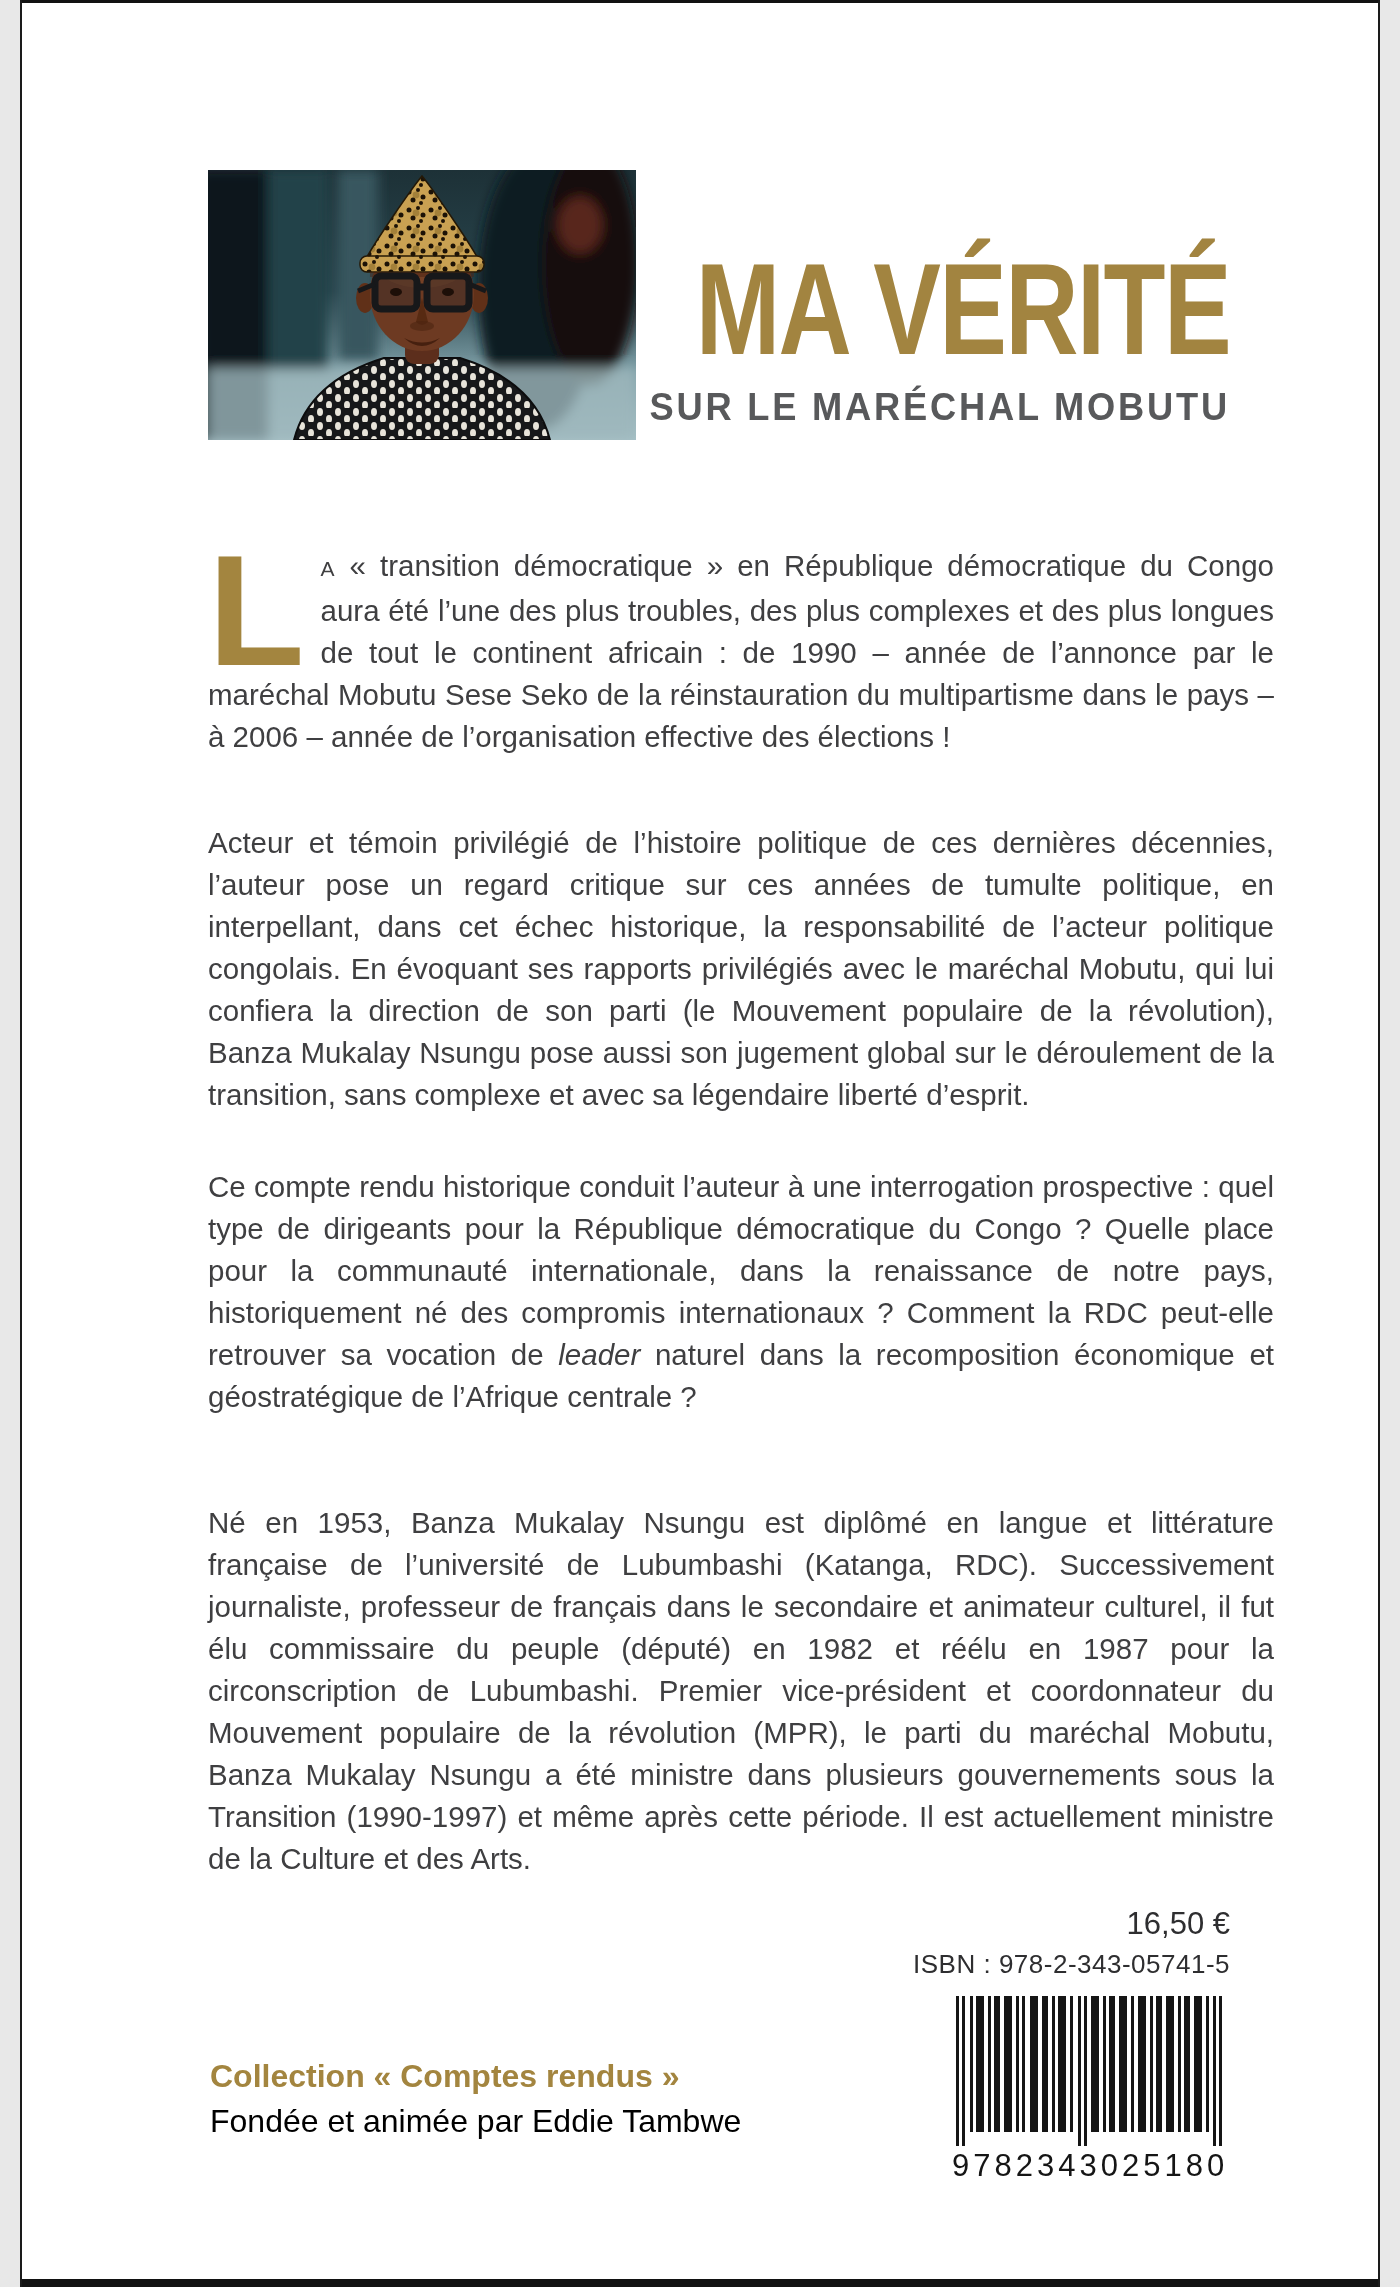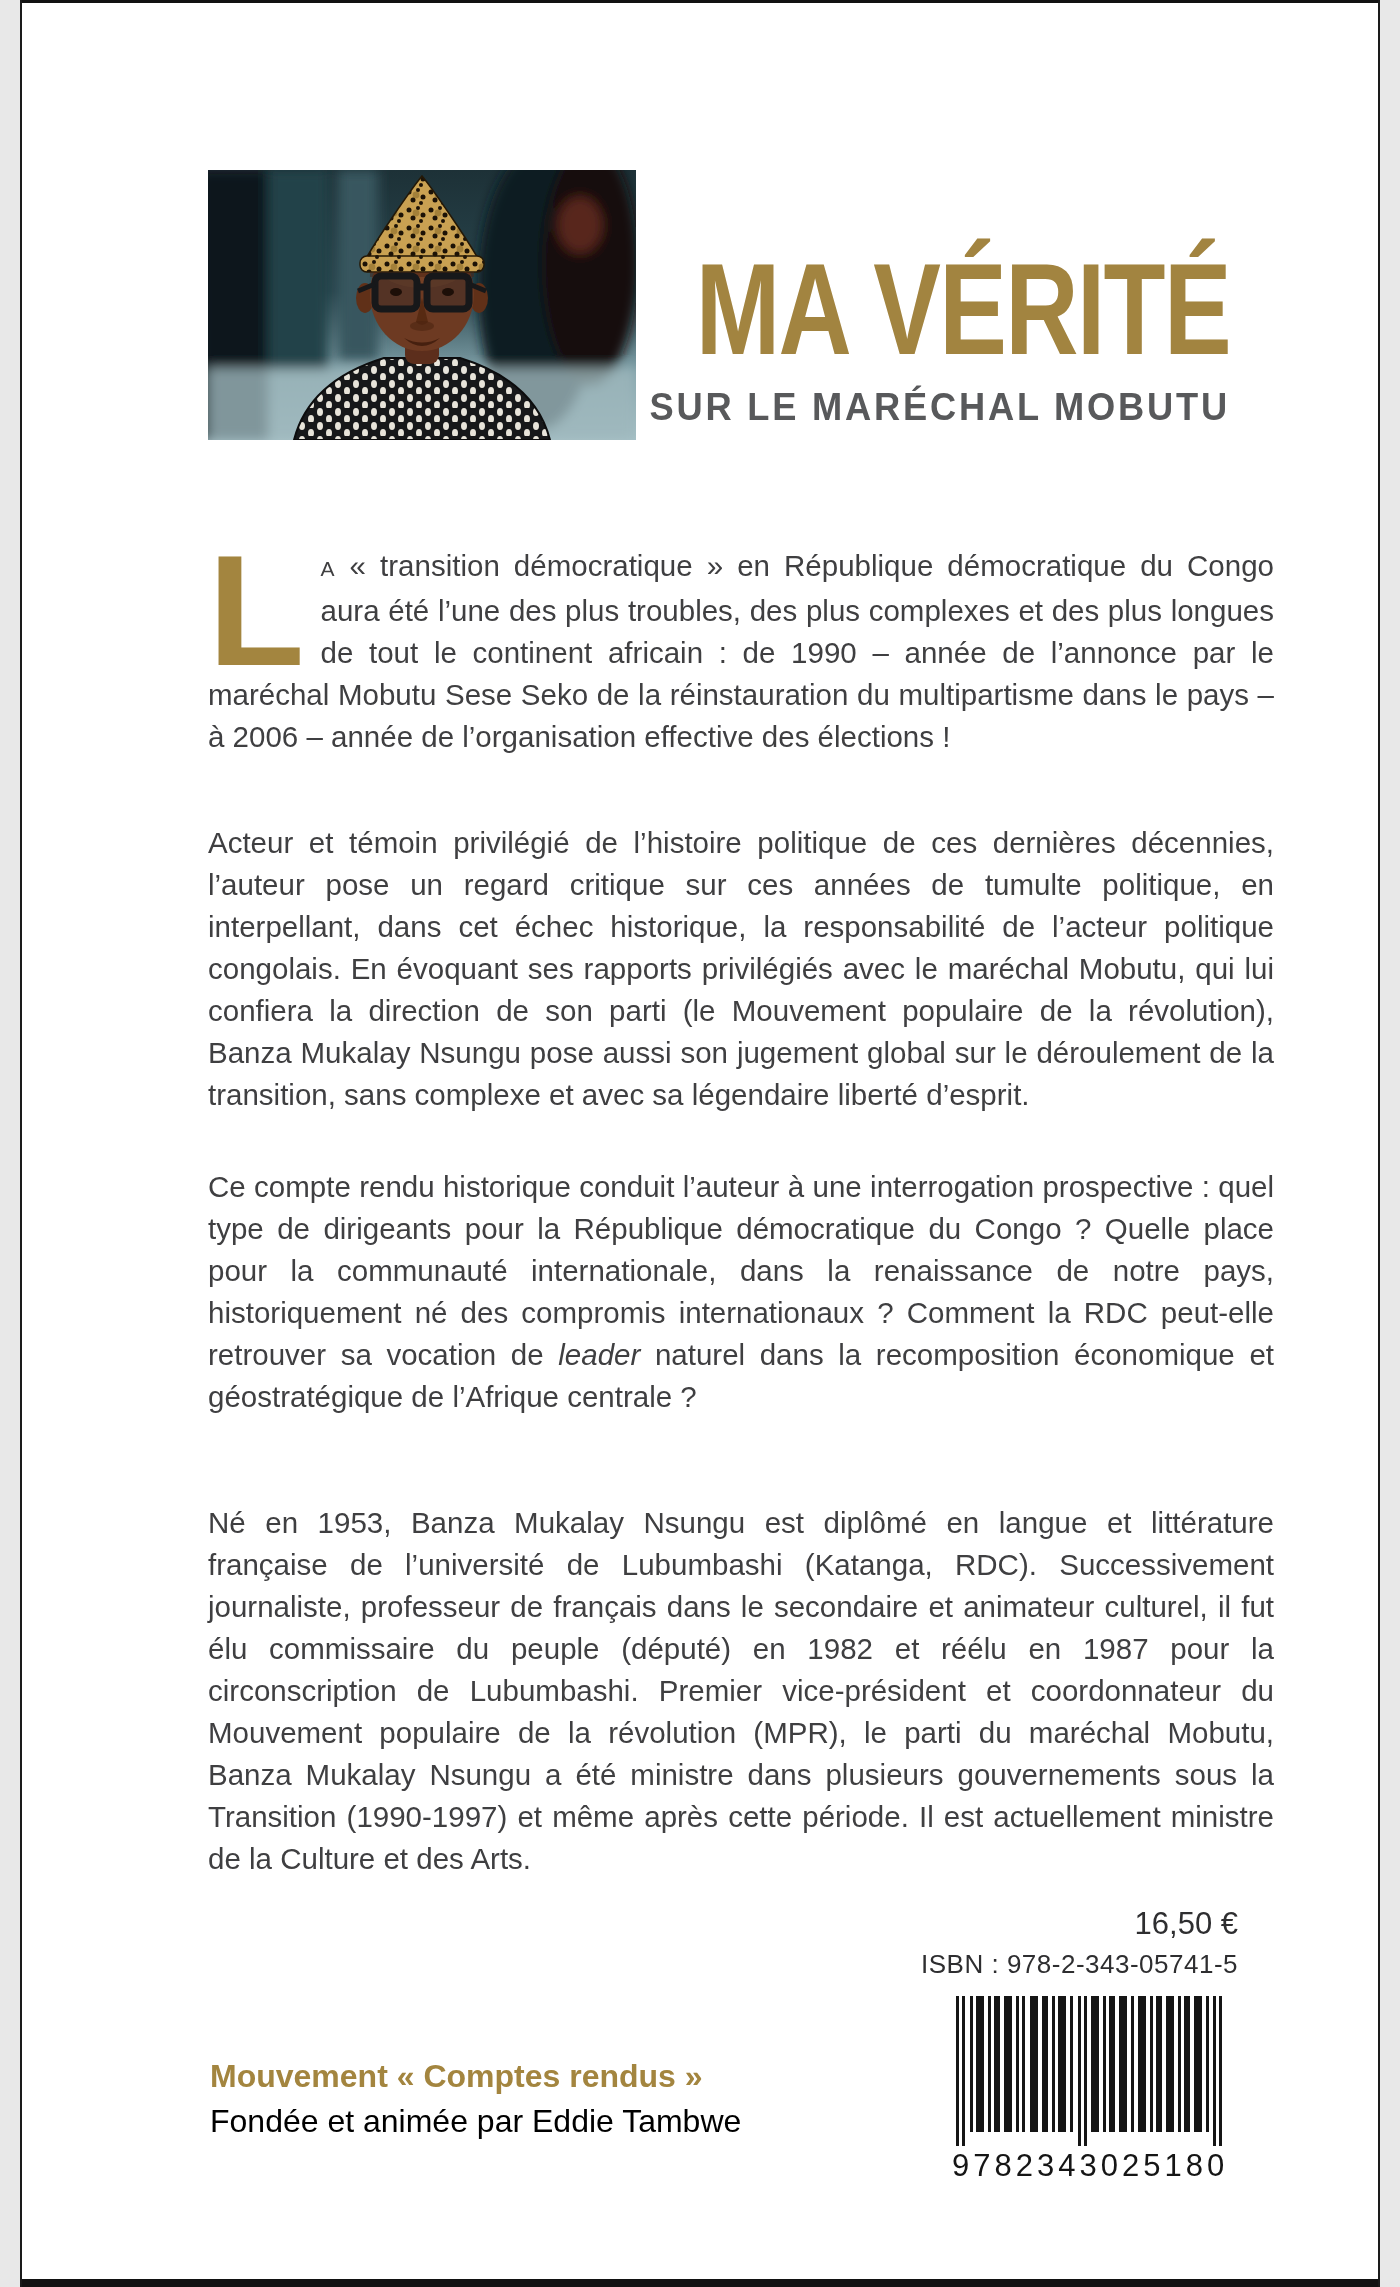--- a/index.html
+++ b/index.html
@@ -38,21 +38,21 @@
   .p-prospective{margin-bottom:84px !important;}
   .dropcap{
     float:left;color:#a3853f;font-weight:700;
     font-size:158px;line-height:122px;height:122px;
     padding:4px 16px 0 0;
   }
   .leadcap{font-size:21px;letter-spacing:1px;}
   em{font-style:italic;}
 
   
-  .price-block{position:absolute;top:1906px;right:140px;text-align:right;color:#2e2e30;}
+  .price-block{position:absolute;top:1906px;right:148px;text-align:right;color:#2e2e30;}
   .price{font-size:31px;}
   .isbn{font-size:26px;margin-top:7px;letter-spacing:0.5px;}
   .barcode{position:absolute;top:1996px;right:150px;width:276px;}
   .barcode svg{display:block;width:276px;height:150px;}
   .barcode-digits{
     display:flex;justify-content:space-between;align-items:flex-start;
     margin-top:2px;font-size:31px;color:#151515;letter-spacing:4px;
   }
   .barcode-digits .grp{flex:0 0 auto;}
 
@@ -186,18 +186,18 @@
       </g>
     </svg>
     <div class="barcode-digits">
       <span class="grp">9</span>
       <span class="grp">782343</span>
       <span class="grp">025180</span>
     </div>
   </div>
 
   <div class="collection">
-    <div class="collection-title">Mouvement « Comptes rendus »</div>
+    <div class="collection-title">Collection « Comptes rendus »</div>
     <div class="collection-sub">Fondée et animée par Eddie Tambwe</div>
   </div>
 
   <div class="bottom-rule"></div>
 </div>
 
 </body></html>

